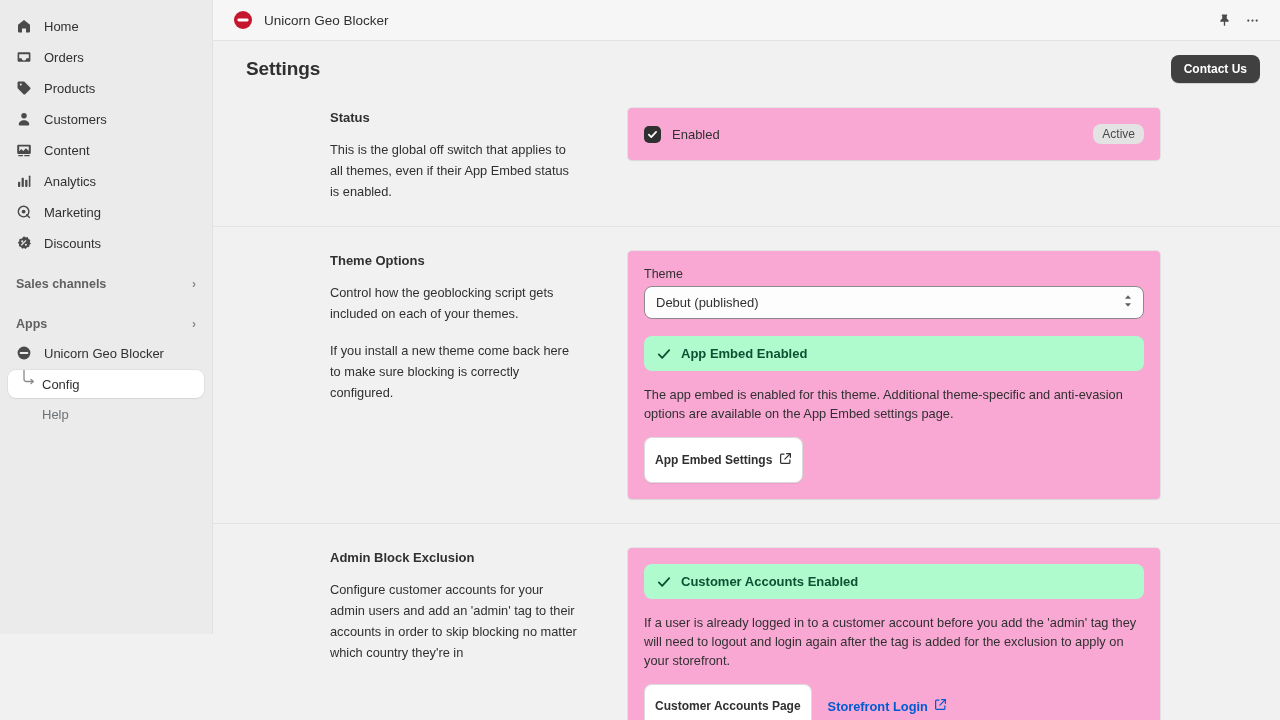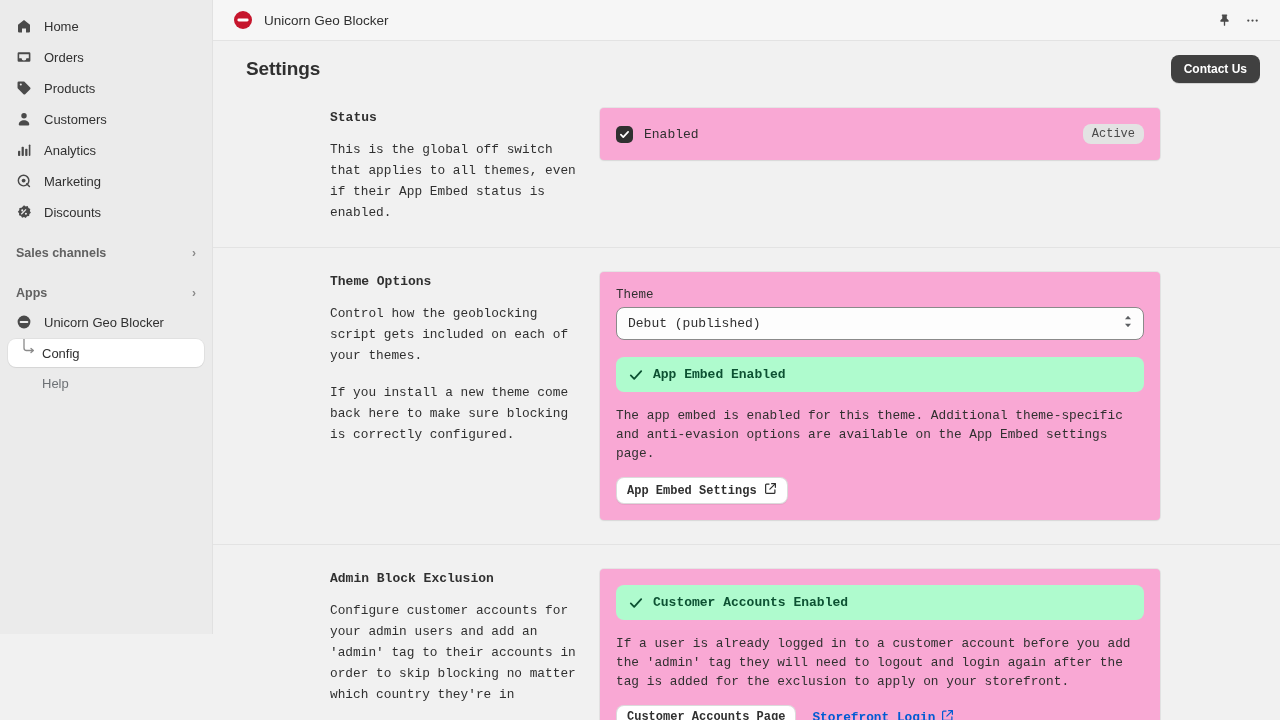--- a/index.html
+++ b/index.html
@@ -76,24 +76,23 @@
     background: #404040; color: #ffffff;
     font-size: 12px; font-weight: 600;
     padding: 7px 13px; border: none; border-radius: 8px;
     cursor: pointer; font-family: inherit;
     box-shadow: 0 1px 0 rgba(0,0,0,0.12);
   }
 
   .scroller { flex: 1 1 auto; overflow: hidden; padding: 0 0 0 0; }
 
   .section {
-    display: flex; gap: 20px;
+    display: flex; gap: 48px;
     padding: 24px 120px 24px 117px;
     border-top: 1px solid #e3e3e3;
-    font-family: Liberation Mono, monospace;
   }
   .section.first { border-top: none; padding-top: 12px; }
   .sec-left { width: 250px; flex: 0 0 250px; padding-top: 2px; }
   .sec-left h2 { font-size: 13px; font-weight: 600; color: #303030; margin-bottom: 14px; }
   .sec-left p { font-size: 12.8px; line-height: 21px; color: #303030; }
   .sec-left p + p { margin-top: 16px; }
   .sec-right { flex: 1 1 auto; }
 
   .card {
     background: #f9a8d4; border-radius: 4px;
@@ -137,21 +136,21 @@
   .banner .tick { color: #0c5132; flex: 0 0 14px; display: flex; }
   .banner .btxt { font-size: 13px; font-weight: 700; color: #0c5132; }
 
   .body-text { font-size: 12.8px; line-height: 19px; color: #303030; margin-top: 14px; }
 
   .btn-row { display: flex; align-items: center; gap: 16px; margin-top: 14px; }
   .sec-btn {
     display: inline-flex; align-items: center; gap: 7px;
     background: #ffffff; color: #303030;
     font-size: 12px; font-weight: 600; font-family: inherit;
-    border: none; border-radius: 8px; padding: 5px 11px; cursor: pointer;
+    border: none; border-radius: 8px; padding: 15px 11px; cursor: pointer;
     box-shadow: inset 0 0 0 1px rgba(0,0,0,0.14), 0 1px 0 rgba(0,0,0,0.06);
   }
   .link-btn {
     display: inline-flex; align-items: center; gap: 6px;
     color: #005bd3; font-size: 12.8px; font-weight: 600;
     text-decoration: none; cursor: pointer;
   }
 </style>
 </head>
 <body>
@@ -190,20 +189,30 @@
     <div class="nav-item">
       <span class="ico">
         <svg width="16" height="16" viewBox="0 0 20 20" fill="#4a4a4a">
             <circle cx="10" cy="6" r="3.4"></circle>
             <path d="M3.4 17c0-3.2 2.9-5.4 6.6-5.4s6.6 2.2 6.6 5.4a1 1 0 0 1-1 1H4.4a1 1 0 0 1-1-1z"></path>
           </svg>
       </span>
       <span>Customers</span>
     </div>
 
+    <div class="nav-item">
+      <span class="ico">
+        <svg width="16" height="16" viewBox="0 0 20 20" fill="#4a4a4a">
+            <path d="M3 3.5h14A1.5 1.5 0 0 1 18.5 5v8.5A1.5 1.5 0 0 1 17 15H3a1.5 1.5 0 0 1-1.5-1.5V5A1.5 1.5 0 0 1 3 3.5zm.5 8.6 3.2-3.2 2.3 2.3 3.4-3.4 3.6 3.6V5.5h-12v6.6z"></path>
+            <rect x="2.8" y="16.3" width="6" height="1.5" rx=".7"></rect>
+            <rect x="10.2" y="16.3" width="7" height="1.5" rx=".7"></rect>
+          </svg>
+      </span>
+      <span>Content</span>
+    </div>
 
     <div class="nav-item">
       <span class="ico">
         <svg width="16" height="16" viewBox="0 0 20 20" fill="#4a4a4a">
             <rect x="2.5" y="11" width="2.8" height="6.5" rx="1"></rect>
             <rect x="7" y="6" width="2.8" height="11.5" rx="1"></rect>
             <rect x="11.5" y="8.5" width="2.8" height="9" rx="1"></rect>
             <rect x="16" y="3" width="2" height="14.5" rx="1"></rect>
           </svg>
       </span>

